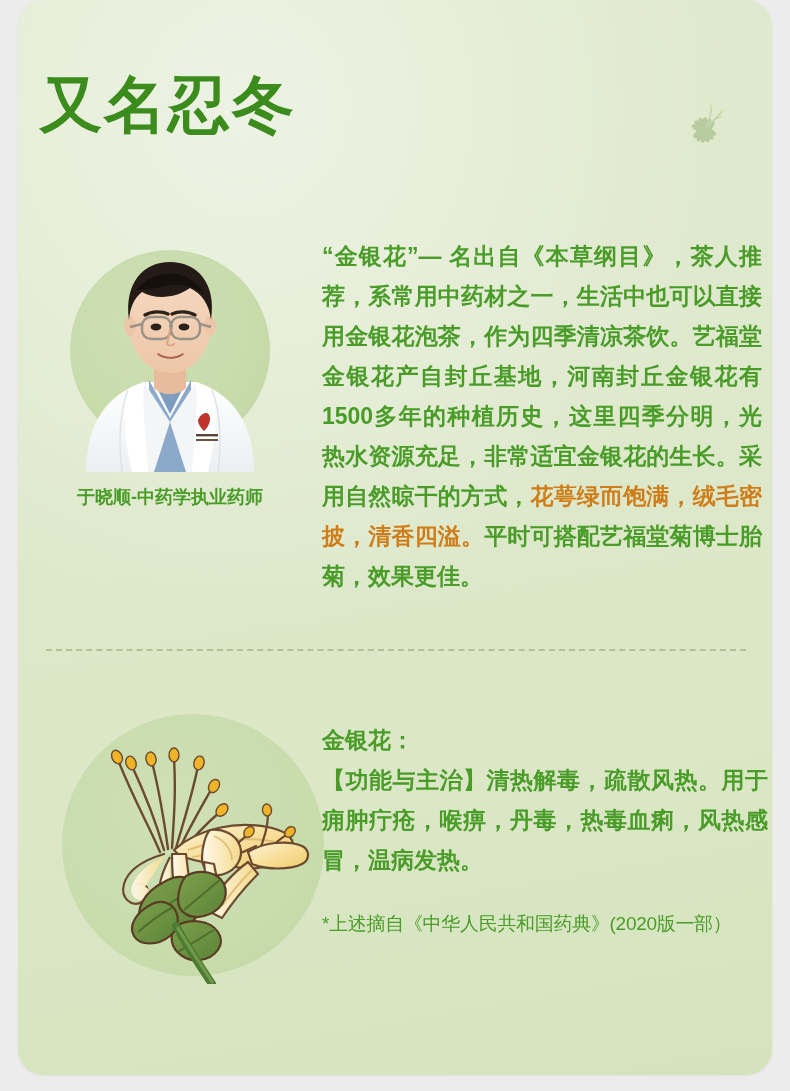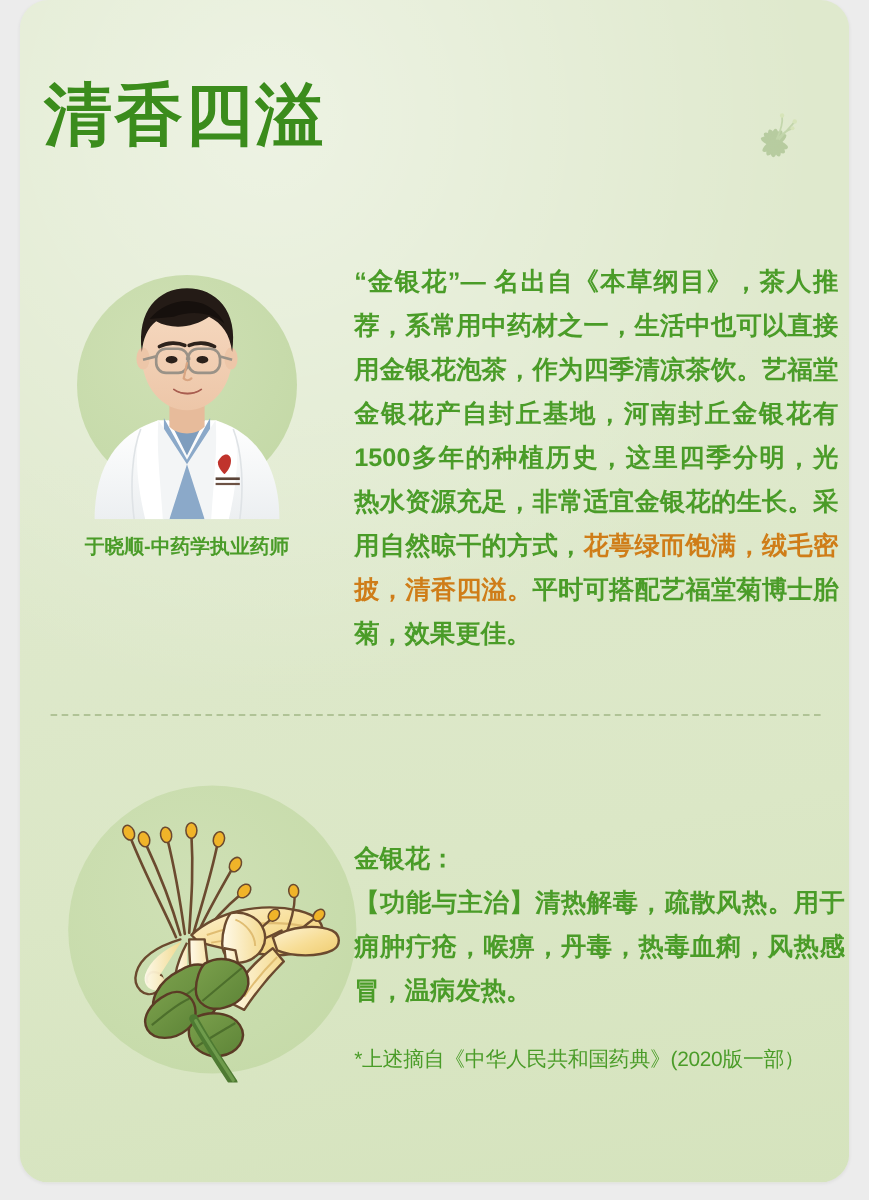--- a/index.html
+++ b/index.html
@@ -158,21 +158,20 @@
     top: 4px;
     width: 280px;
     height: 280px;
   }
   .herb-text {
     position: absolute;
     left: 304px;
     top: 30px;
     width: 446px;
     color: #4a9c28;
-    margin-top: 40px;
   }
   .herb-name {
     font-size: 23px;
     font-weight: 700;
     line-height: 40px;
   }
   .herb-body {
     font-size: 23px;
     font-weight: 700;
     line-height: 40px;
@@ -186,21 +185,21 @@
     line-height: 28px;
     letter-spacing: -0.3px;
   }
 </style>
 </head>
 <body>
 
 <div class="page">
 
   <div class="header">
-    <div class="page-title">清香四溢</div>
+    <div class="page-title">又名忍冬</div>
 
     <div class="header-ornament">
       <svg viewBox="0 0 60 60" width="60" height="60" aria-hidden="true">
         <g fill="#8fae72" opacity="0.9">
           <ellipse cx="30" cy="36" rx="4" ry="13" transform="rotate(-70 30 36)"></ellipse>
           <ellipse cx="30" cy="36" rx="4" ry="13" transform="rotate(-45 30 36)"></ellipse>
           <ellipse cx="30" cy="36" rx="4" ry="13" transform="rotate(-20 30 36)"></ellipse>
           <ellipse cx="30" cy="36" rx="4" ry="13" transform="rotate(5 30 36)"></ellipse>
           <ellipse cx="30" cy="36" rx="4" ry="13" transform="rotate(30 30 36)"></ellipse>
           <ellipse cx="30" cy="36" rx="4" ry="13" transform="rotate(55 30 36)"></ellipse>

